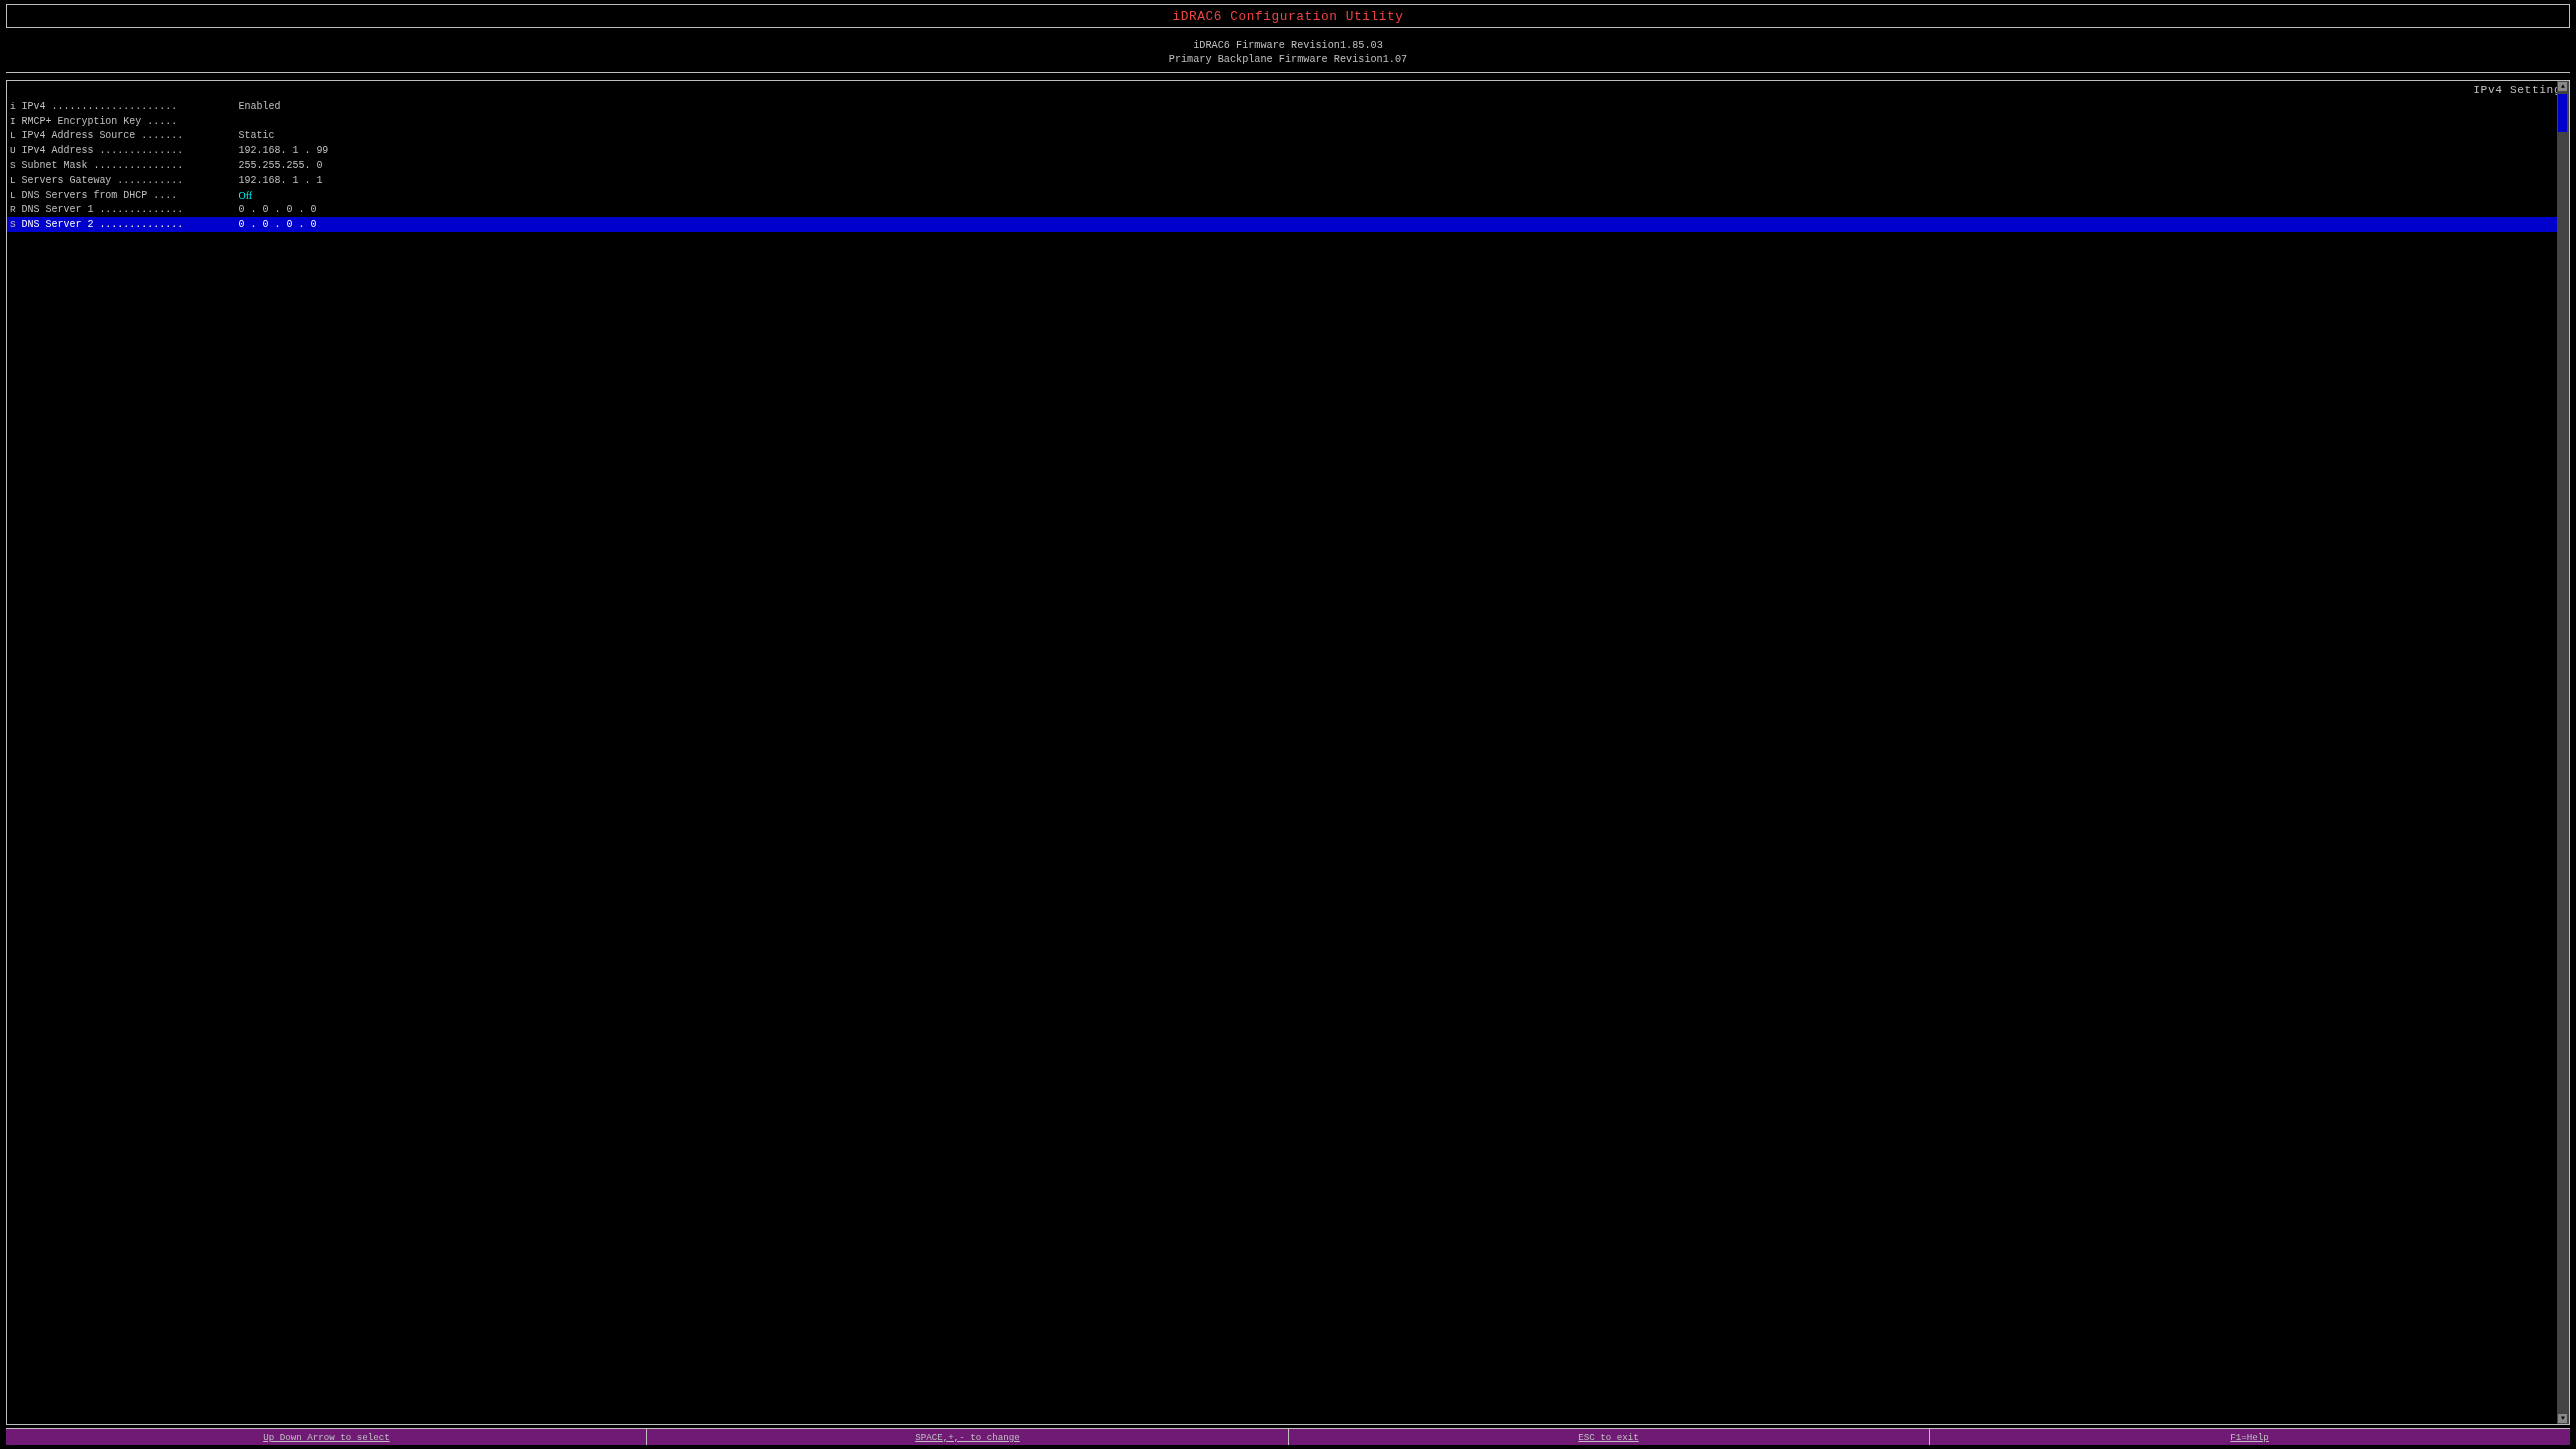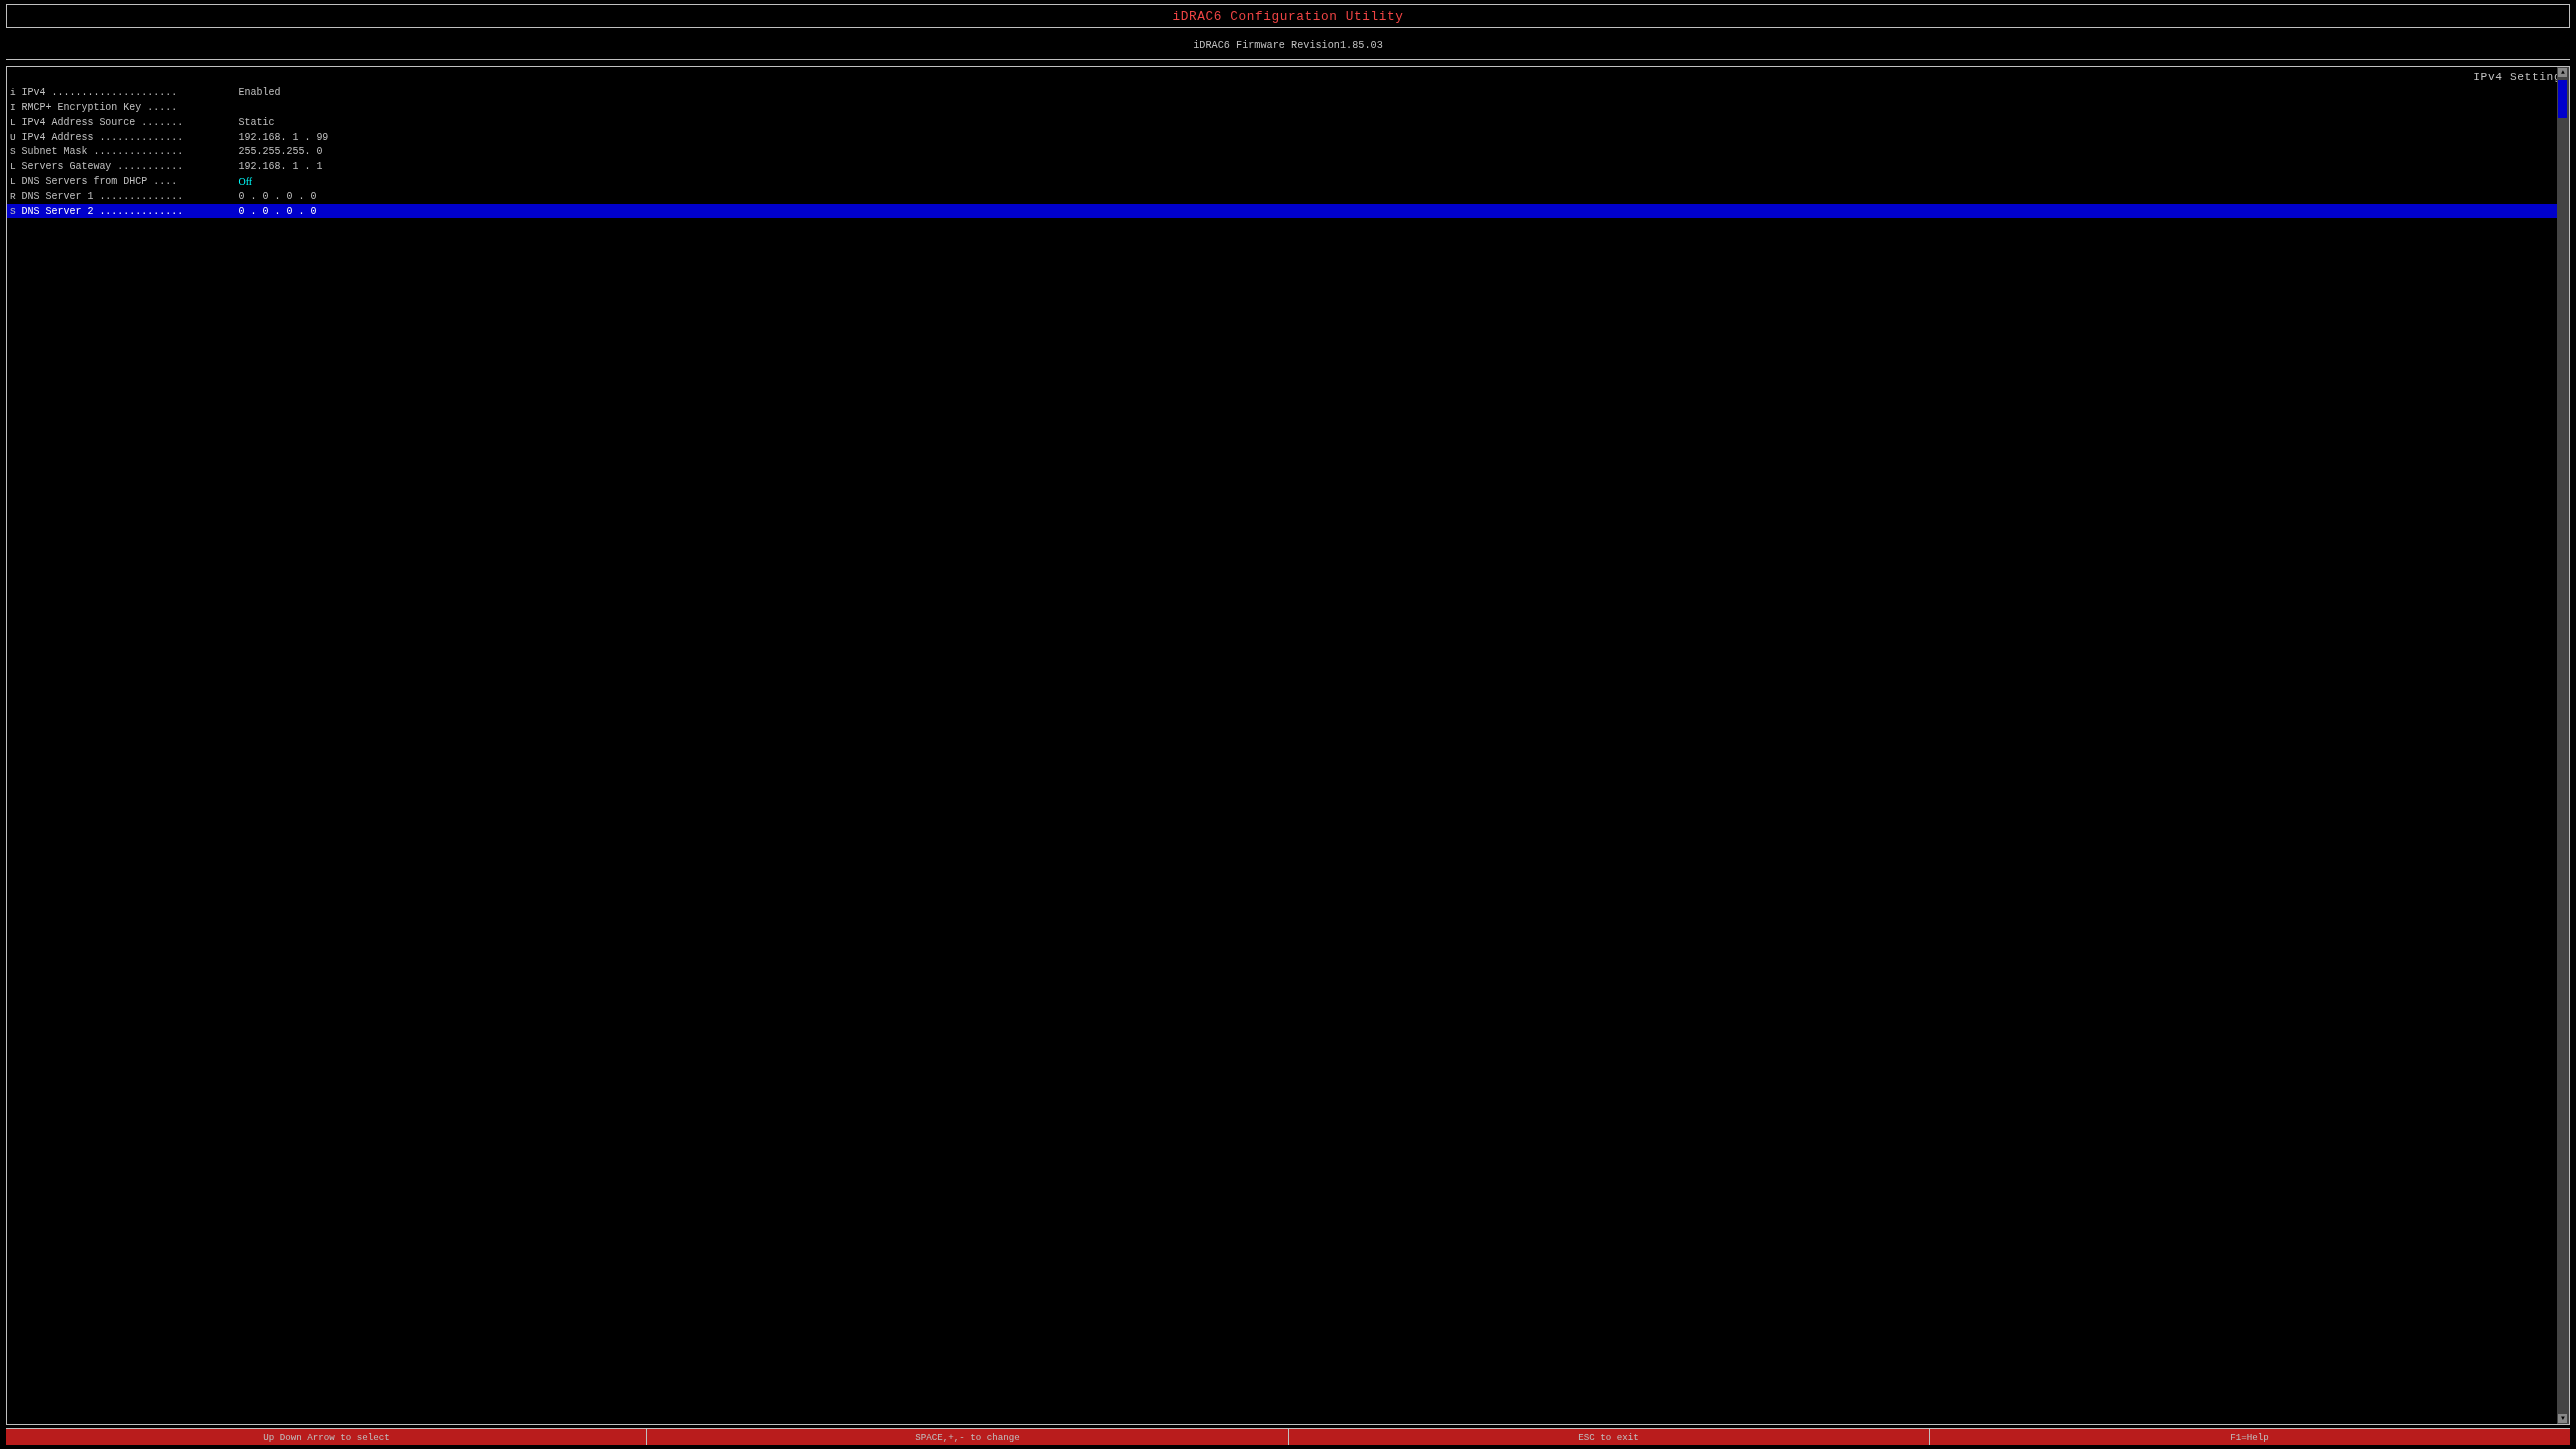--- a/index.html
+++ b/index.html
@@ -162,21 +162,22 @@
       cursor: pointer;
       position: absolute;
       bottom: 1.3px;
     }
 
     
     .footer-bar {
       display: flex;
       border-top: 1.3px solid #c0c0c0;
       margin: 0 6.4px 3.8px 6.4px;
-      background: #b91c1c;
+      background: #701a75;
+      text-decoration: underline;
     }
 
     .footer-item {
       flex: 1;
       text-align: center;
       padding: 2.6px 1.3px;
       font-size: 0.9em;
       color: #c0c0c0;
       border-right: 0.6px solid #c0c0c0;
     }
@@ -189,20 +190,24 @@
 <body>
 
 <div class="header-box">
   <div class="header-title">iDRAC6 Configuration Utility</div>
 </div>
 
 <div class="info-section" id="info-section">
     <div class="info-row">
       <span class="info-label">iDRAC6 Firmware Revision</span>
       <span class="info-value">1.85.03</span>
+    </div>
+    <div class="info-row">
+      <span class="info-label">Primary Backplane Firmware Revision</span>
+      <span class="info-value">1.07</span>
     </div>
   </div>
 
 <div class="main-panel">
   <div class="panel-title">IPv4 Settings</div>
   <div class="settings-list" id="settings-list">
       <div class="setting-row">
         <span class="row-prefix">i</span>
         <span class="row-key">IPv4 .....................</span>
         <span class="row-value">Enabled</span>

